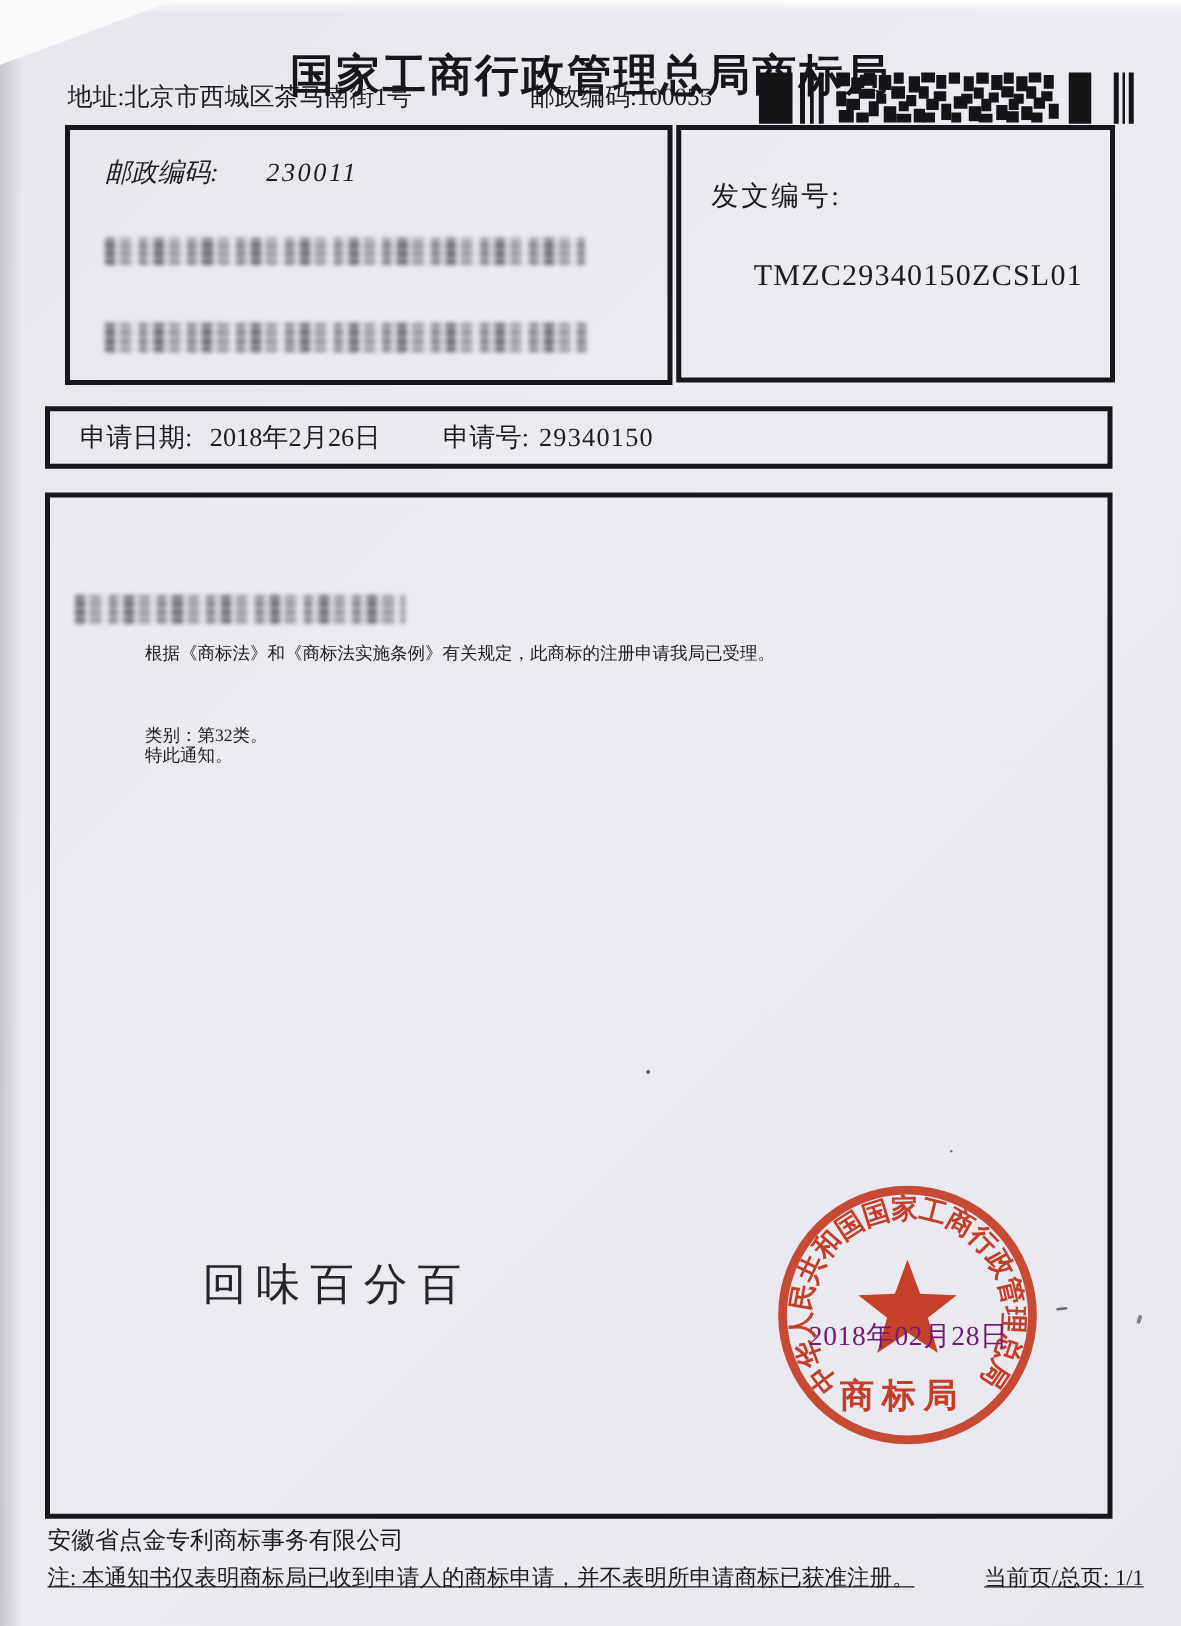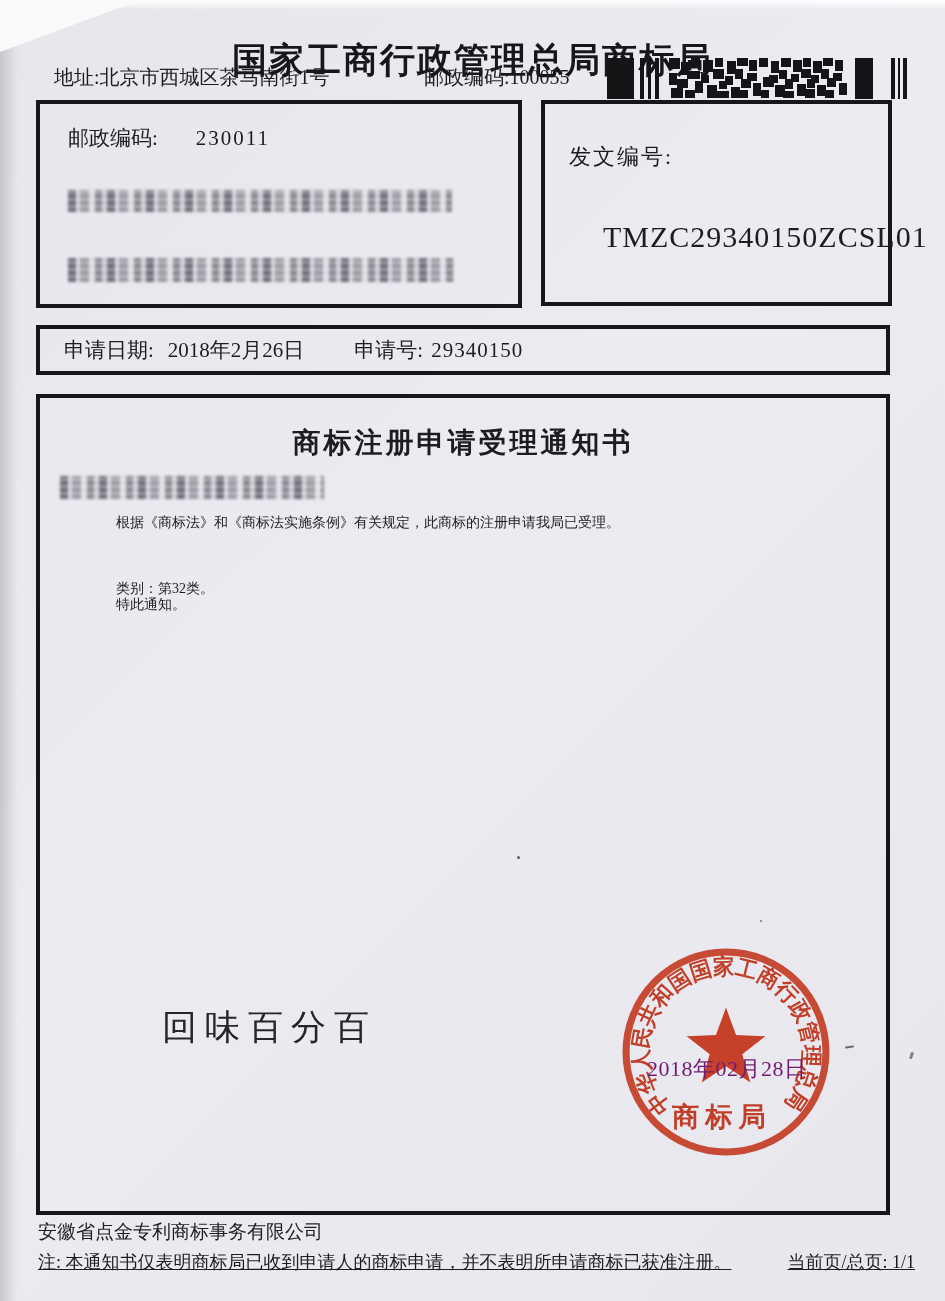--- a/index.html
+++ b/index.html
@@ -15,34 +15,34 @@
     background:linear-gradient(#ffffff,rgba(255,255,255,0));}
   .scan-corner{position:absolute;left:0;top:0;width:0;height:0;
     border-top:52px solid #fafafb;border-right:140px solid transparent;}
   .page-title{position:absolute;top:14px;left:0;right:0;text-align:center;
     font-size:35px;font-weight:600;letter-spacing:2px;color:#17161a;}
   .addr-row{position:absolute;top:64px;left:0;right:0;height:30px;font-size:20px;margin-left:16px;}
   .addr{position:absolute;left:38px;top:0;}
   .hdr-postcode{position:absolute;left:408px;top:0;}
   .barcode{position:absolute;left:607px;top:57px;}
   .box{position:absolute;border:4px solid #17171b;box-sizing:border-box;}
-  .recipient-box{left:36px;top:100px;width:486px;height:208px;}
+  .recipient-box{left:52px;top:100px;width:486px;height:208px;font-style:italic;}
   .pc-row{position:absolute;left:28px;top:20px;font-size:21px;}
   .pc-val{margin-left:38px;letter-spacing:2px;}
   .redact{position:absolute;filter:blur(1.6px);opacity:.82;border-radius:1px;
     background-image:
       repeating-linear-gradient(0deg, rgba(255,255,255,0) 0 4px, rgba(255,255,255,.3) 4px 7px),
       repeating-linear-gradient(90deg, rgba(55,55,66,.85) 0 8px, rgba(162,162,172,.35) 8px 12px,
         rgba(96,96,106,.7) 12px 21px, rgba(192,192,200,.3) 21px 27px,
         rgba(72,72,82,.75) 27px 34px, rgba(150,150,158,.4) 34px 39px);}
   .r1{left:28px;top:86px;width:384px;height:22px;}
   .r2{left:28px;top:154px;width:386px;height:24px;}
   .docnum-box{left:541px;top:100px;width:351px;height:206px;}
   .dn-label{position:absolute;left:24px;top:38px;font-size:22px;letter-spacing:2px;}
-  .dn-value{position:absolute;left:58px;top:116px;font-size:30px;letter-spacing:1px;}
+  .dn-value{position:absolute;left:58px;top:104px;font-size:24px;letter-spacing:1px;}
   .app-row{left:36px;top:325px;width:854px;height:50px;display:flex;align-items:center;
     padding-left:24px;font-size:21px;}
   .app-row .v1{margin-left:14px;}
   .app-row .l2{margin-left:50px;}
   .app-row .v2{margin-left:8px;letter-spacing:1px;}
   .main-box{left:36px;top:394px;width:854px;height:821px;}
   .notice-title{position:absolute;top:26px;left:0;right:0;text-align:center;
     font-size:28px;font-weight:600;letter-spacing:3px;}
   .r3{left:20px;top:78px;width:264px;height:23px;}
   .body-line{position:absolute;left:76px;font-size:14px;white-space:nowrap;}
@@ -157,21 +157,20 @@
 </div>
 
 <div class="box app-row">
   <span>申请日期:</span>
   <span class="v1">2018年2月26日</span>
   <span class="l2">申请号:</span>
   <span class="v2">29340150</span>
 </div>
 
 <div class="box main-box">
-  <div class="notice-title">商标注册申请受理通知书</div>
   <div class="redact r3"></div>
   <div class="body-line bl1">根据《商标法》和《商标法实施条例》有关规定，此商标的注册申请我局已受理。</div>
   <div class="body-line bl2">类别：第32类。</div>
   <div class="body-line bl3">特此通知。</div>
   <div class="trademark">回味百分百</div>
 
   <div class="seal-date">2018年02月28日</div>
 
   <svg class="seal" width="212" height="212" viewBox="0 0 210 210">
     <defs>

